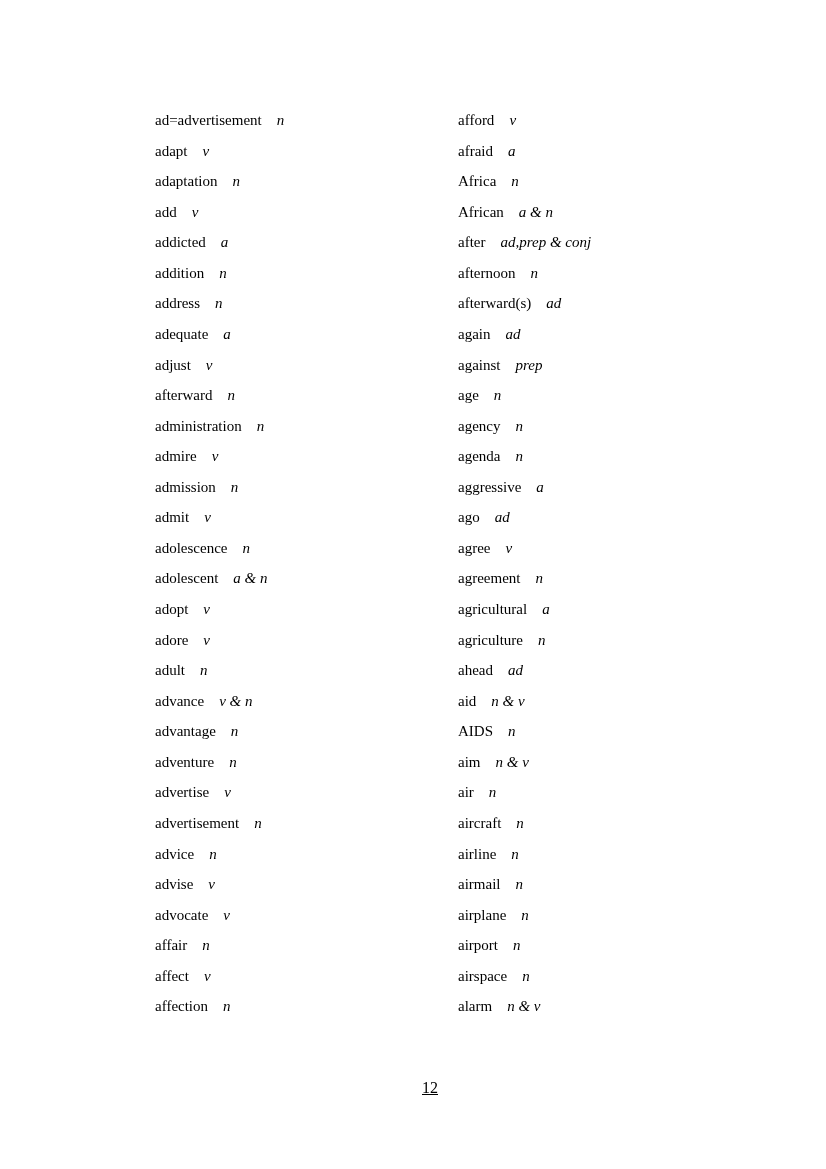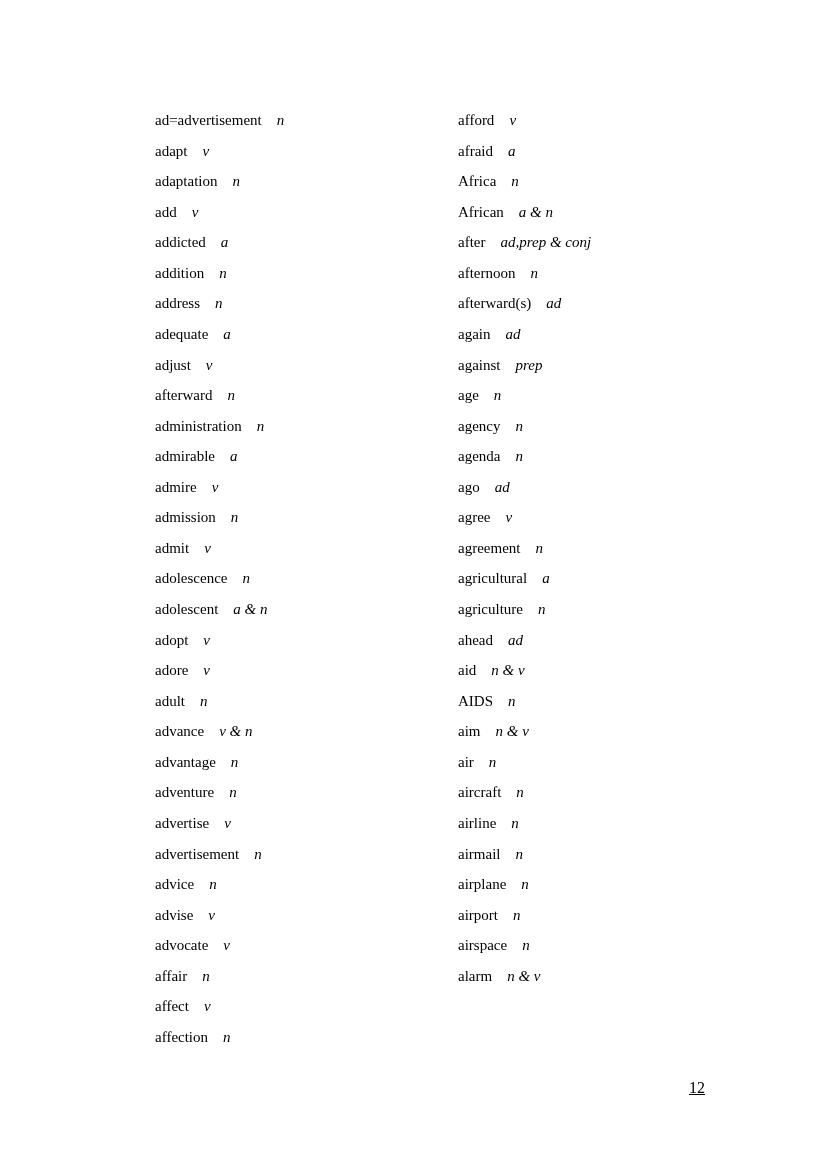--- a/index.html
+++ b/index.html
@@ -43,21 +43,21 @@
   }
   .pos {
     font-style: italic;
     margin-left: 15px;
   }
   .page-number {
     position: absolute;
     top: 1080px;
     left: 155px;
     width: 550px;
-    text-align: right;
+    text-align: center;
     font-size: 16px;
     line-height: 16px;
     text-decoration: underline;
   }
 </style>
 </head>
 <body>
 
 <div class="page">
   <div class="content">
@@ -66,21 +66,20 @@
         <div class="entry"><span class="word">adapt</span><span class="pos">v</span></div>
         <div class="entry"><span class="word">adaptation</span><span class="pos">n</span></div>
         <div class="entry"><span class="word">add</span><span class="pos">v</span></div>
         <div class="entry"><span class="word">addicted</span><span class="pos">a</span></div>
         <div class="entry"><span class="word">addition</span><span class="pos">n</span></div>
         <div class="entry"><span class="word">address</span><span class="pos">n</span></div>
         <div class="entry"><span class="word">adequate</span><span class="pos">a</span></div>
         <div class="entry"><span class="word">adjust</span><span class="pos">v</span></div>
         <div class="entry"><span class="word">afterward</span><span class="pos">n</span></div>
         <div class="entry"><span class="word">administration</span><span class="pos">n</span></div>
-        <div class="entry"><span class="word">admirable</span><span class="pos">a</span></div>
         <div class="entry"><span class="word">admire</span><span class="pos">v</span></div>
         <div class="entry"><span class="word">admission</span><span class="pos">n</span></div>
         <div class="entry"><span class="word">admit</span><span class="pos">v</span></div>
         <div class="entry"><span class="word">adolescence</span><span class="pos">n</span></div>
         <div class="entry"><span class="word">adolescent</span><span class="pos">a &amp; n</span></div>
         <div class="entry"><span class="word">adopt</span><span class="pos">v</span></div>
         <div class="entry"><span class="word">adore</span><span class="pos">v</span></div>
         <div class="entry"><span class="word">adult</span><span class="pos">n</span></div>
         <div class="entry"><span class="word">advance</span><span class="pos">v &amp; n</span></div>
         <div class="entry"><span class="word">advantage</span><span class="pos">n</span></div>
@@ -100,20 +99,21 @@
         <div class="entry"><span class="word">Africa</span><span class="pos">n</span></div>
         <div class="entry"><span class="word">African</span><span class="pos">a &amp; n</span></div>
         <div class="entry"><span class="word">after</span><span class="pos">ad,prep &amp; conj</span></div>
         <div class="entry"><span class="word">afternoon</span><span class="pos">n</span></div>
         <div class="entry"><span class="word">afterward(s)</span><span class="pos">ad</span></div>
         <div class="entry"><span class="word">again</span><span class="pos">ad</span></div>
         <div class="entry"><span class="word">against</span><span class="pos">prep</span></div>
         <div class="entry"><span class="word">age</span><span class="pos">n</span></div>
         <div class="entry"><span class="word">agency</span><span class="pos">n</span></div>
         <div class="entry"><span class="word">agenda</span><span class="pos">n</span></div>
+        <div class="entry"><span class="word">aggressive</span><span class="pos">a</span></div>
         <div class="entry"><span class="word">ago</span><span class="pos">ad</span></div>
         <div class="entry"><span class="word">agree</span><span class="pos">v</span></div>
         <div class="entry"><span class="word">agreement</span><span class="pos">n</span></div>
         <div class="entry"><span class="word">agricultural</span><span class="pos">a</span></div>
         <div class="entry"><span class="word">agriculture</span><span class="pos">n</span></div>
         <div class="entry"><span class="word">ahead</span><span class="pos">ad</span></div>
         <div class="entry"><span class="word">aid</span><span class="pos">n &amp; v</span></div>
         <div class="entry"><span class="word">AIDS</span><span class="pos">n</span></div>
         <div class="entry"><span class="word">aim</span><span class="pos">n &amp; v</span></div>
         <div class="entry"><span class="word">air</span><span class="pos">n</span></div>

